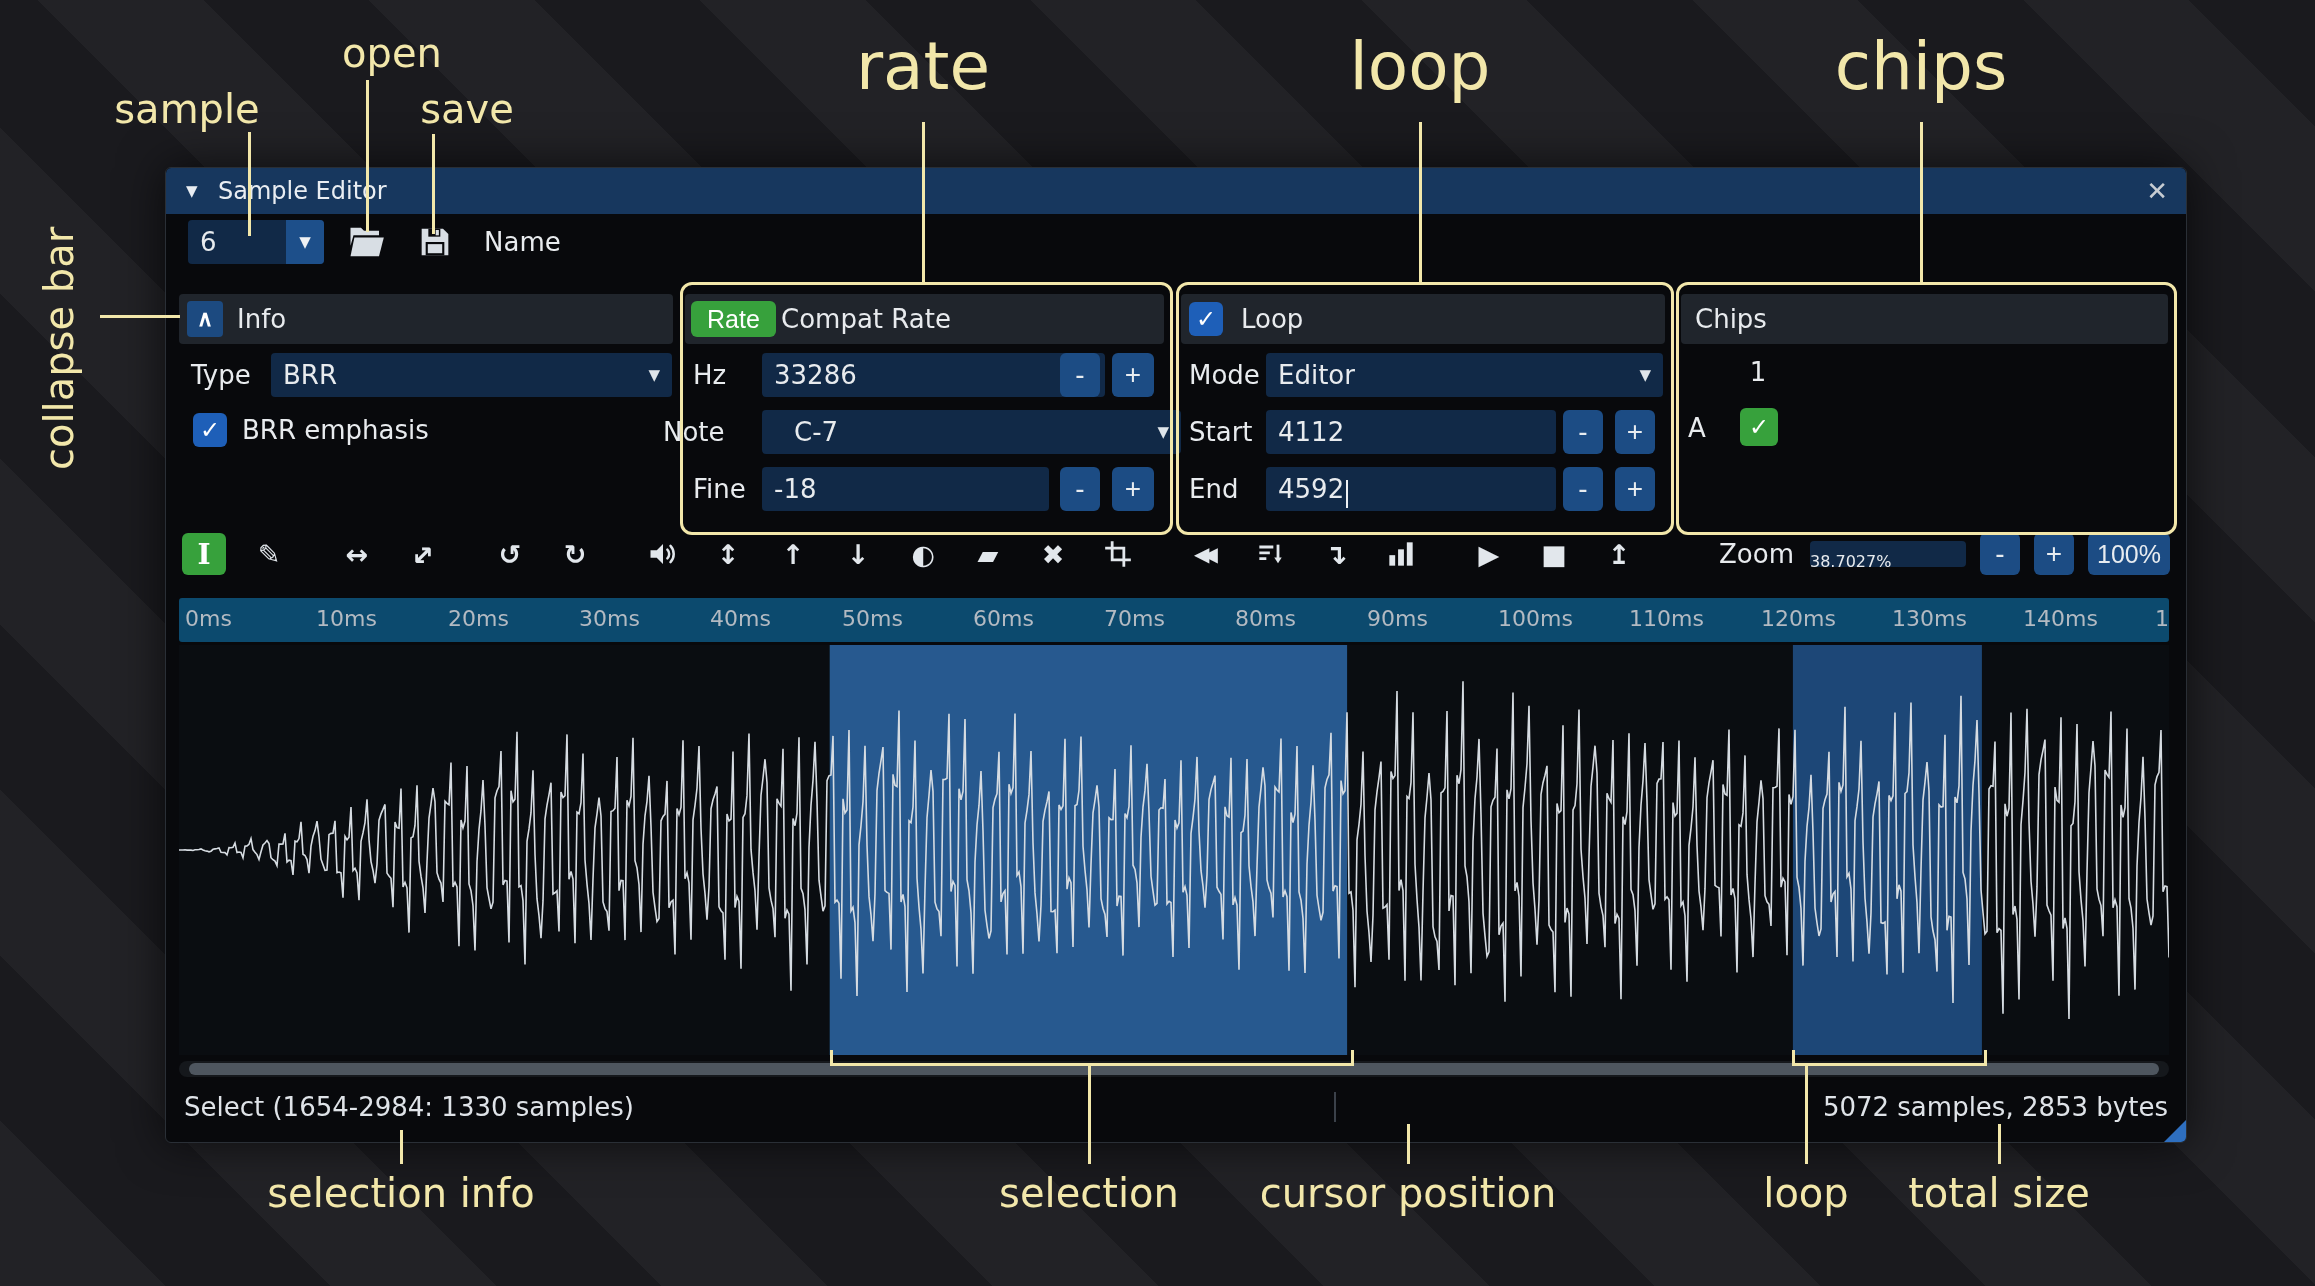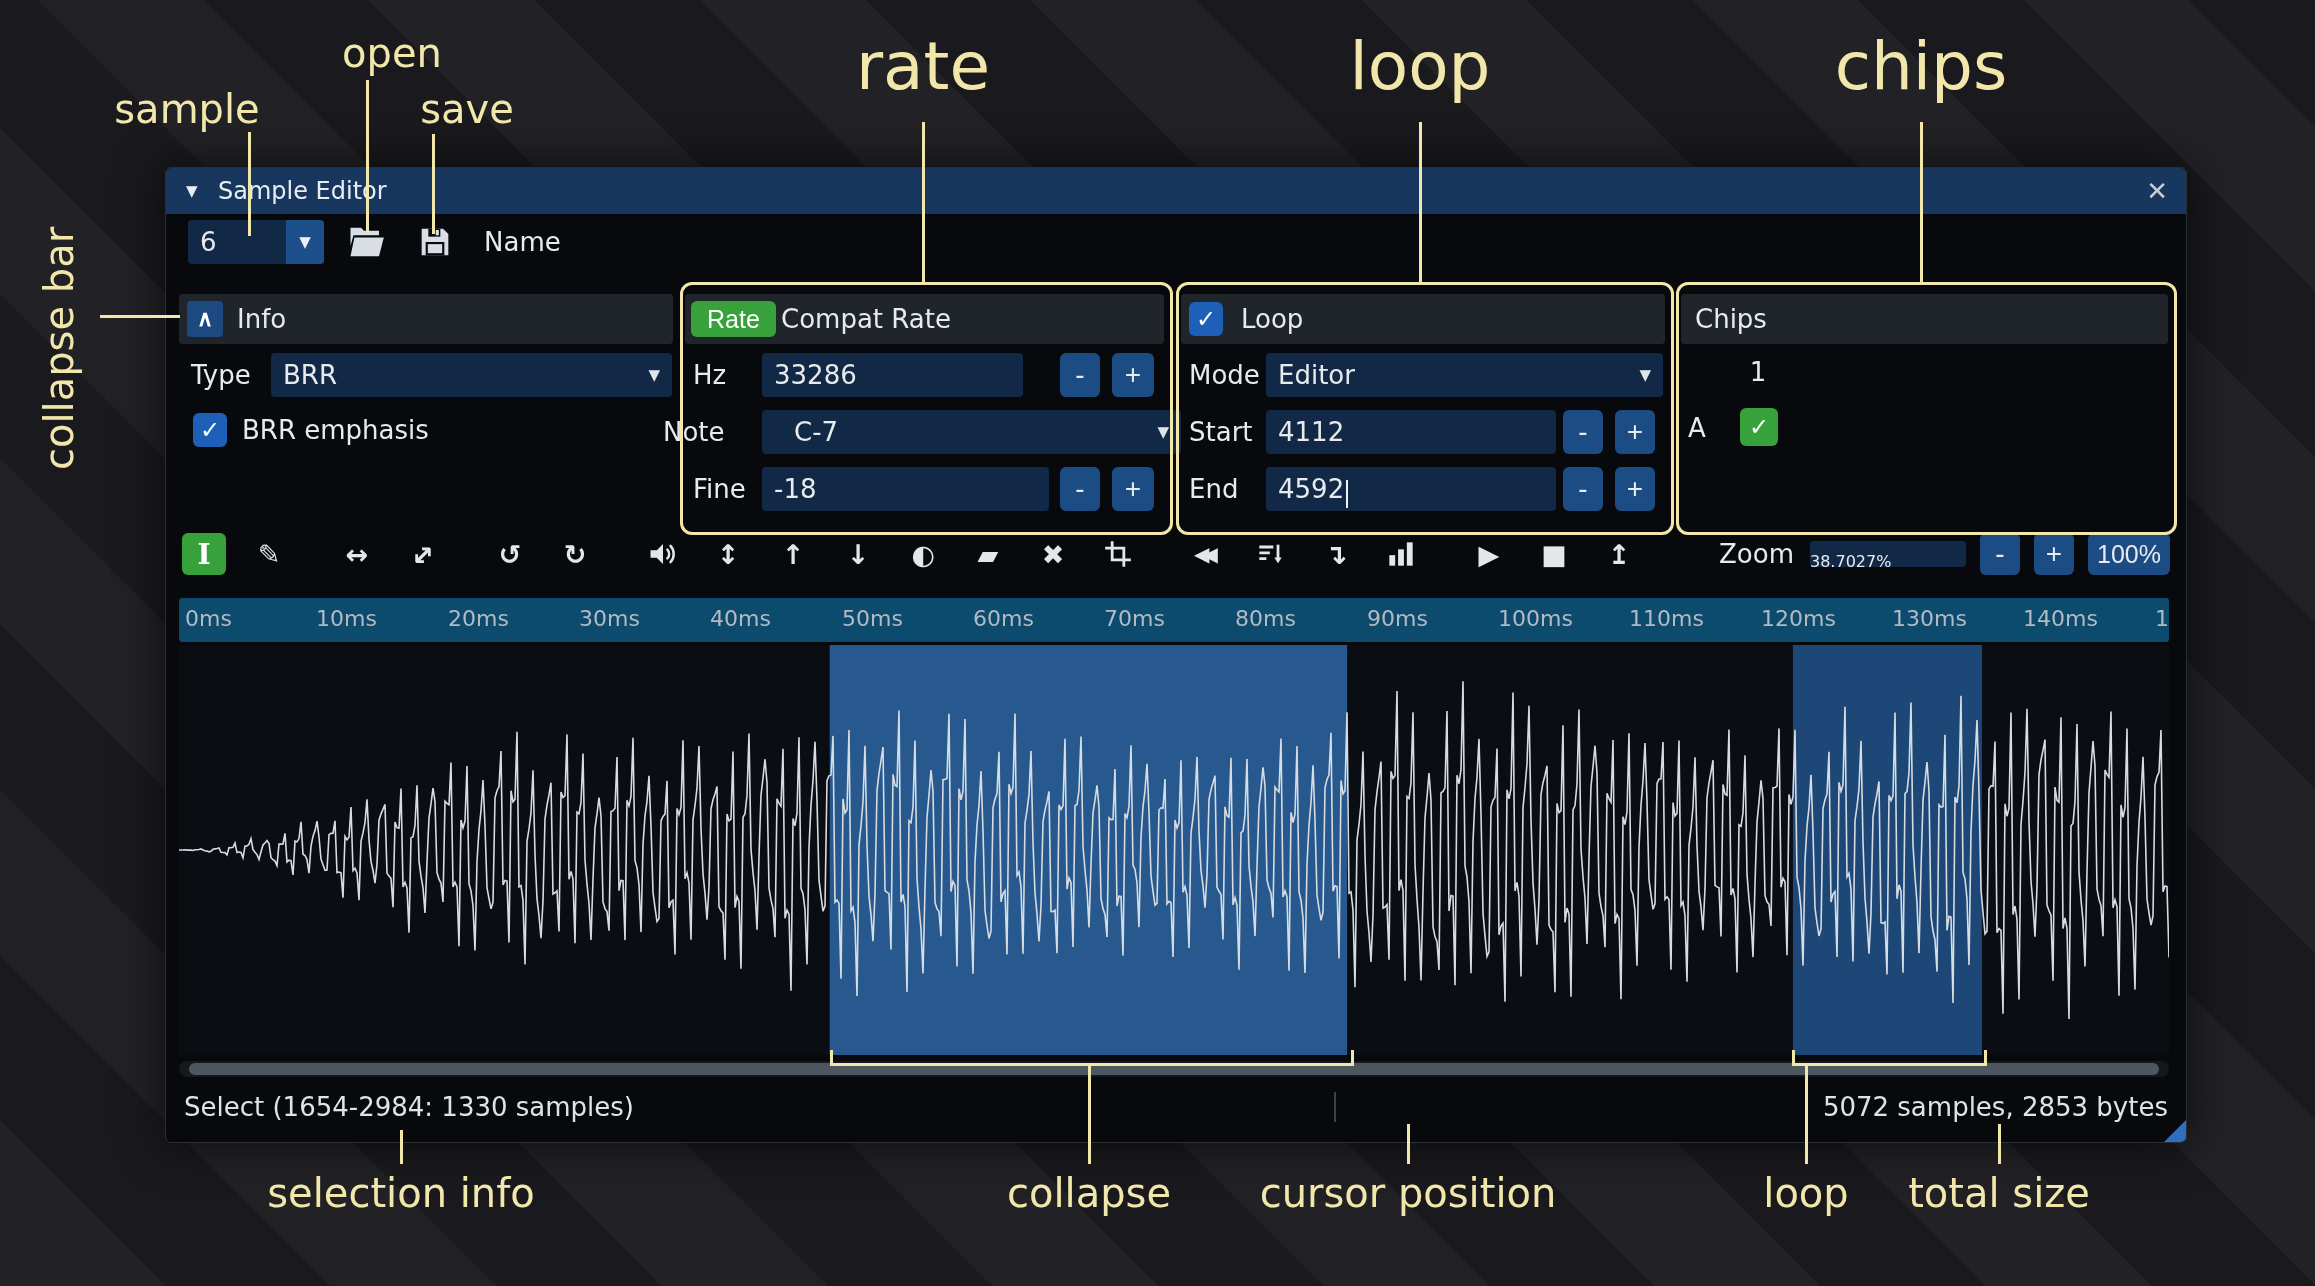--- a/index.html
+++ b/index.html
@@ -132,21 +132,21 @@
   <span class="checkbox" style="left:27px;top:245px;">
     <span class="check">✓</span>
   </span>
   <span class="lbl" style="left:76px;top:240px;">BRR emphasis</span>
 
   <div class="panel-header" style="left:519px;top:126px;width:479px;">
     <button class="chip-green" style="left:6px;top:7px;">Rate</button>
     <span class="ph-text" style="left:96px;">Compat Rate</span>
   </div>
   <span class="lbl" style="left:527px;top:185px;">Hz</span>
-  <div class="field" style="left:596px;top:185px;width:261px;">
+  <div class="field" style="left:596px;top:185px;width:343px;">
     <span class="fval">33286</span>
   </div>
   <button class="sq abs" style="left:894px;top:185px;">-</button>
   <button class="sq abs" style="left:946px;top:185px;width:42px;">+</button>
 
   <span class="lbl" style="left:497px;top:242px;">Note</span>
   <div class="field combo" style="left:596px;top:242px;width:399px;padding-left:20px;">
     <span class="fval">C-7</span>
     <span class="dd">▼</span>
   </div>
@@ -332,21 +332,21 @@
 </div>
 
 <div class="ann" style="left:187px;top:86px;">sample</div>
 <div class="ann" style="left:392px;top:30px;">open</div>
 <div class="ann" style="left:467px;top:86px;">save</div>
 <div class="ann big" style="left:923px;top:28px;">rate</div>
 <div class="ann big" style="left:1420px;top:28px;">loop</div>
 <div class="ann big" style="left:1921px;top:28px;">chips</div>
 <div class="ann-rot">collapse bar</div>
 <div class="ann" style="left:401px;top:1170px;">selection info</div>
-<div class="ann" style="left:1089px;top:1170px;">collapse</div>
+<div class="ann" style="left:1089px;top:1170px;">selection</div>
 <div class="ann" style="left:1408px;top:1170px;">cursor position</div>
 <div class="ann" style="left:1806px;top:1170px;">loop</div>
 <div class="ann" style="left:1999px;top:1170px;">total size</div>
 
 <div class="vline" style="left:248px;top:132px;height:104px;"></div>
 <div class="vline" style="left:366px;top:80px;height:152px;"></div>
 <div class="vline" style="left:432px;top:134px;height:100px;"></div>
 <div class="vline" style="left:922px;top:122px;height:160px;"></div>
 <div class="vline" style="left:1419px;top:122px;height:160px;"></div>
 <div class="vline" style="left:1920px;top:122px;height:160px;"></div>

